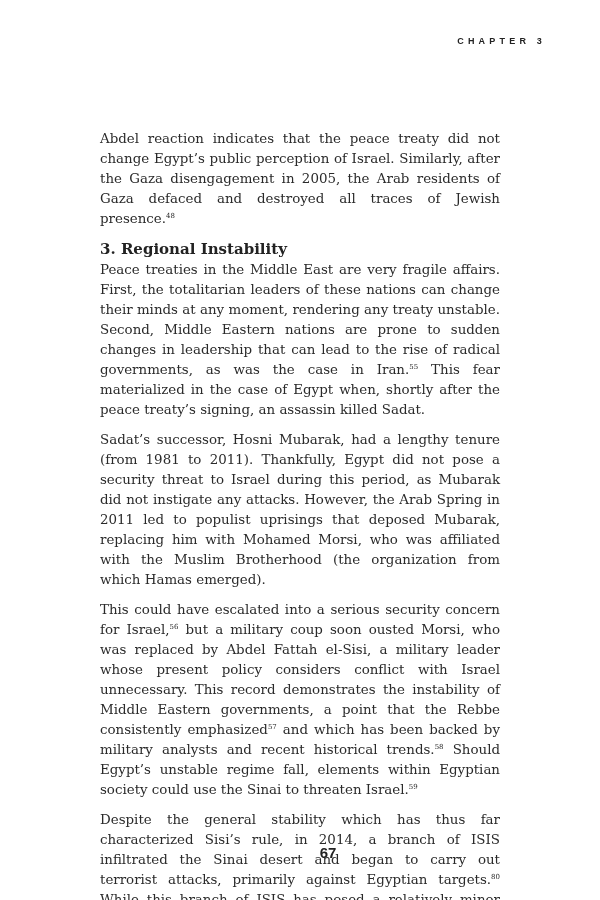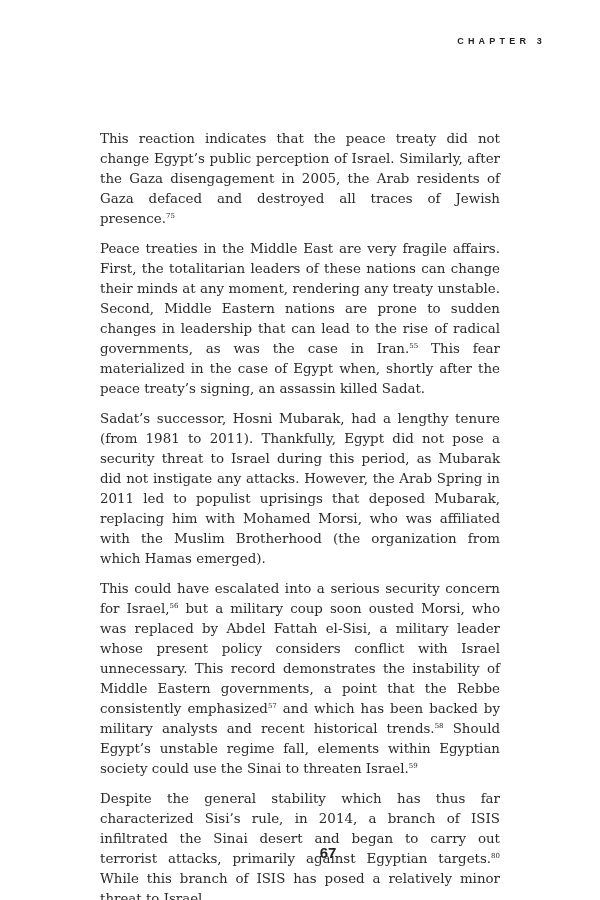--- a/index.html
+++ b/index.html
@@ -24,22 +24,23 @@
     position: absolute; top: 844px; left: 0; width: 600px; text-align: center;
     font-family: "Liberation Sans", sans-serif; font-weight: bold; font-size: 15px; color: #222; margin-left: 28px;
   }
 </style>
 </head>
 <body>
 
 <div class="running-head">CHAPTER 3</div>
 
 <div class="content">
-  <p><span>This reaction indicates that the peace treaty did not change Egypt’s public perception of Israel. Similarly, after the Gaza disengagement in 2005, the Arab residents of Gaza defaced and destroyed all traces of Jewish presence.</span><sup>75</sup></p>
+  <p><span>Abdel reaction indicates that the peace treaty did not change Egypt’s public perception of Israel. Similarly, after the Gaza disengagement in 2005, the Arab residents of Gaza defaced and destroyed all traces of Jewish presence.</span><sup>48</sup></p>
 
+  <h3>3. Regional Instability</h3>
   <p><span>Peace treaties in the Middle East are very fragile affairs. First, the totalitarian leaders of these nations can change their minds at any moment, rendering any treaty unstable. Second, Middle Eastern nations are prone to sudden changes in leadership that can lead to the rise of radical governments, as was the case in Iran.</span><sup>55</sup><span> This fear materialized in the case of Egypt when, shortly after the peace treaty’s signing, an assassin killed Sadat.</span></p>
 
   <p>Sadat’s successor, Hosni Mubarak, had a lengthy tenure (from 1981 to 2011). Thankfully, Egypt did not pose a security threat to Israel during this period, as Mubarak did not instigate any attacks. However, the Arab Spring in 2011 led to populist uprisings that deposed Mubarak, replacing him with Mohamed Morsi, who was affiliated with the Muslim Brotherhood (the organization from which Hamas emerged).</p>
 
   <p><span>This could have escalated into a serious security concern for Israel,</span><sup>56</sup><span> but a military coup soon ousted Morsi, who was replaced by Abdel Fattah el-Sisi, a military leader whose present policy considers conflict with Israel unnecessary. This record demonstrates the instability of Middle Eastern governments, a point that the Rebbe consistently emphasized</span><sup>57</sup><span> and which has been backed by military analysts and recent historical trends.</span><sup>58</sup><span> Should Egypt’s unstable regime fall, elements within Egyptian society could use the Sinai to threaten Israel.</span><sup>59</sup></p>
 
   <p><span>Despite the general stability which has thus far characterized Sisi’s rule, in 2014, a branch of ISIS infiltrated the Sinai desert and began to carry out terrorist attacks, primarily against Egyptian targets.</span><sup>80</sup><span> While this branch of ISIS has posed a relatively minor threat to Israel,</span></p>
 </div>
 
 <div class="folio">67</div>

